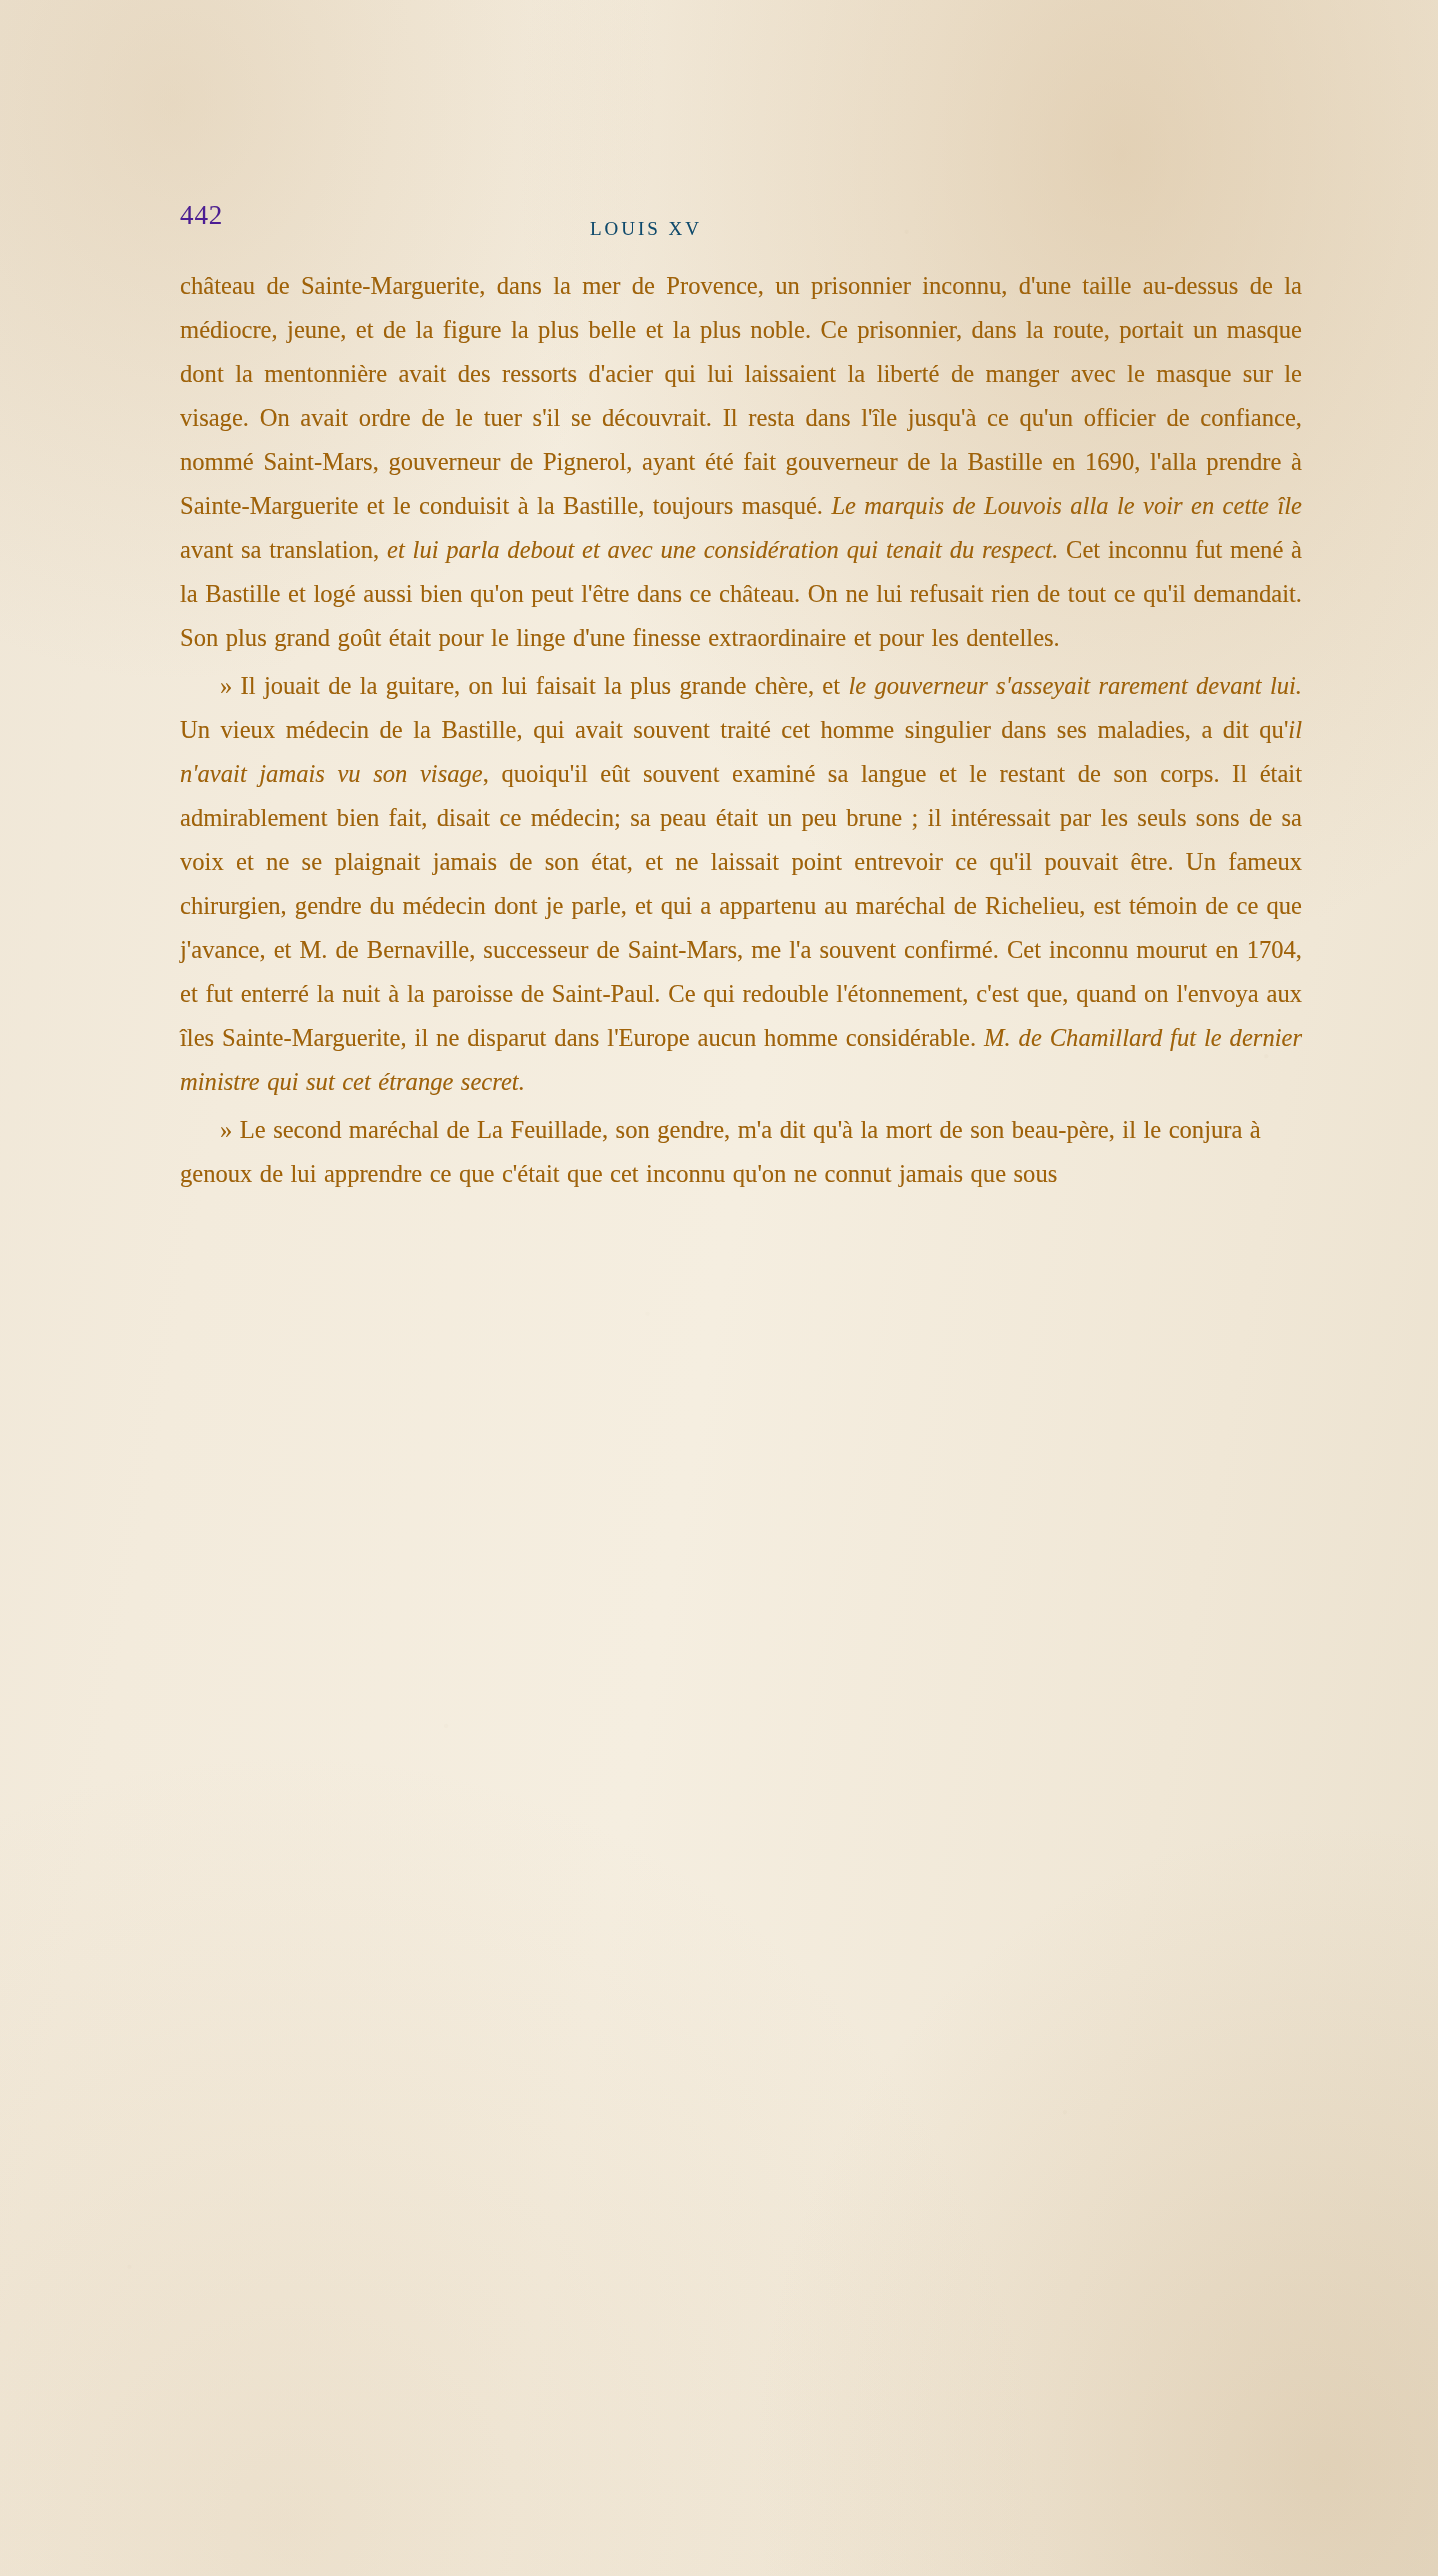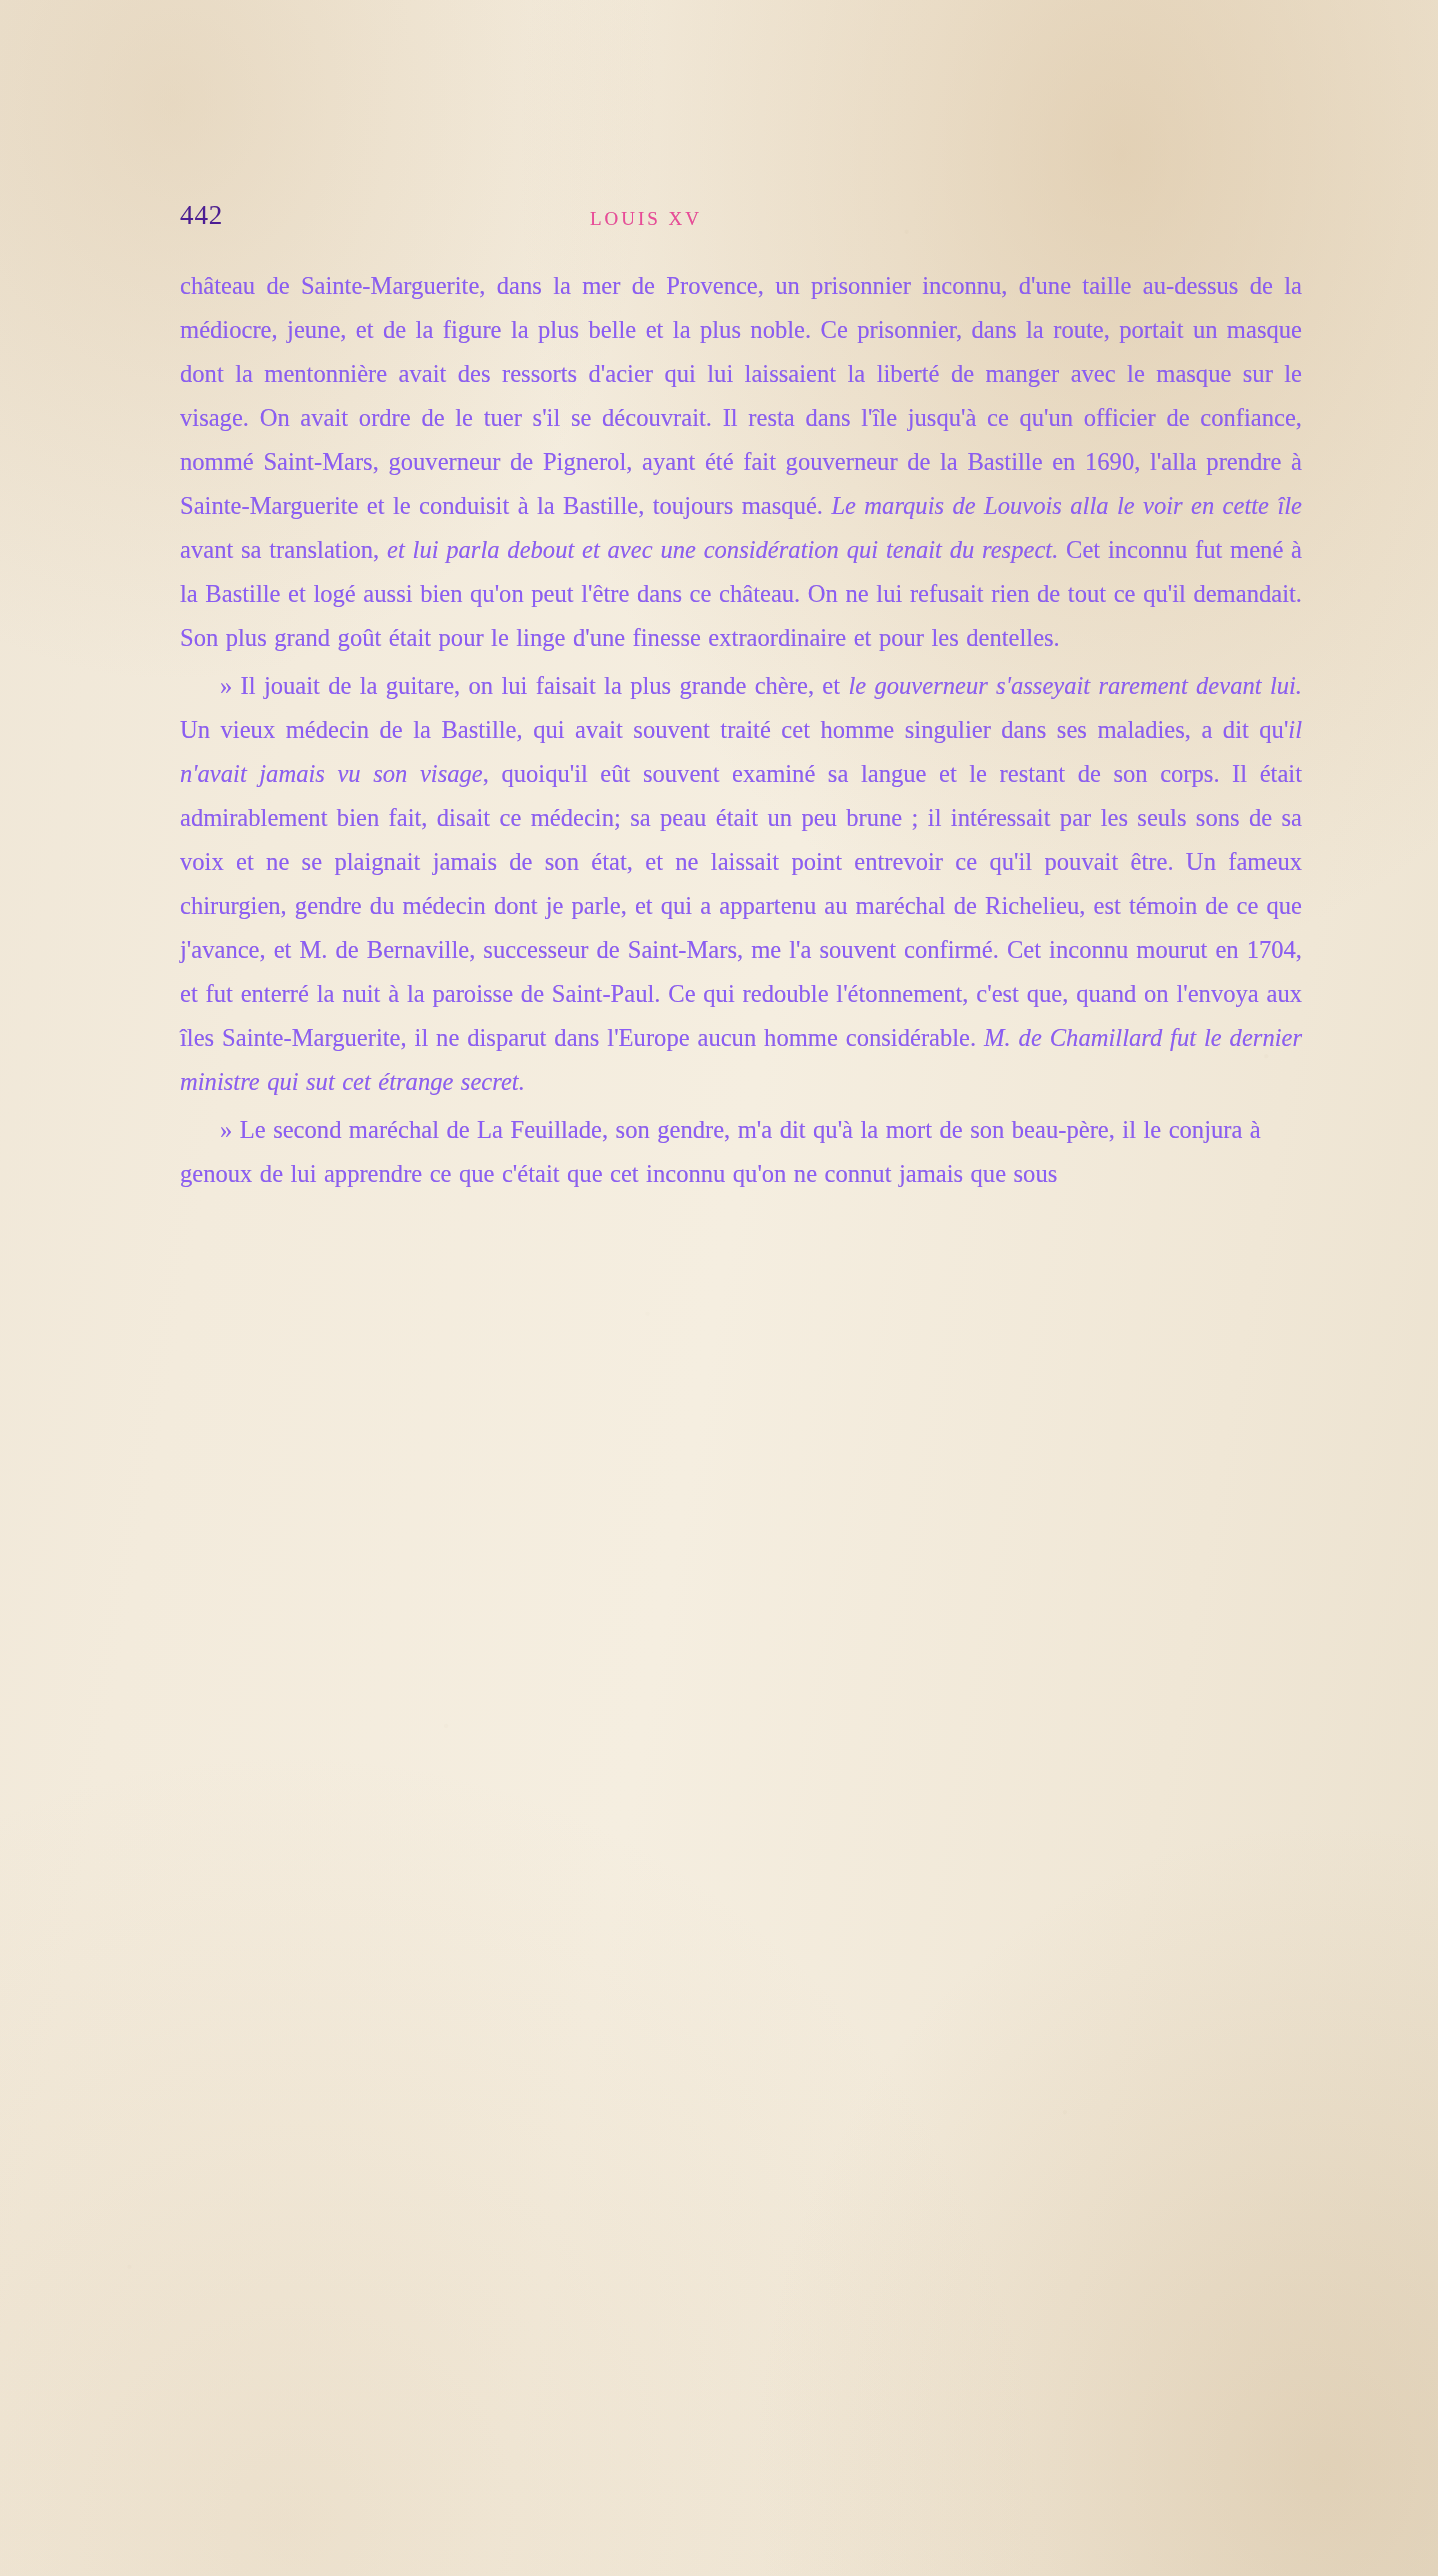--- a/index.html
+++ b/index.html
@@ -59,34 +59,34 @@
     top: 0;
     font-family: "Liberation Serif", serif;
     font-size: 27px;
     letter-spacing: 0.9px;
     color: #4c1d95;
   }
   .running-head {
     position: absolute;
     left: 0;
     right: 0;
-    top: 8px;
+    top: 18px;
     text-align: center;
     font-family: "Liberation Serif", serif;
     font-size: 19px;
     letter-spacing: 3px;
-    color: #ec4899;
+    color: #0c4a6e;
     transform: translateX(-95px);
   }
 
   .body-text {
     font-family: "Liberation Serif", serif;
     font-size: 24.6px;
     line-height: 44px;
-    color: #8b5cf6;
+    color: #a16207;
     text-align: justify;
     text-justify: inter-word;
     word-spacing: 1.3px;
   }
   .para {
     margin: 0 0 0 0;
     text-indent: 0;
   }
   .para.indent {
     text-indent: 40px;

